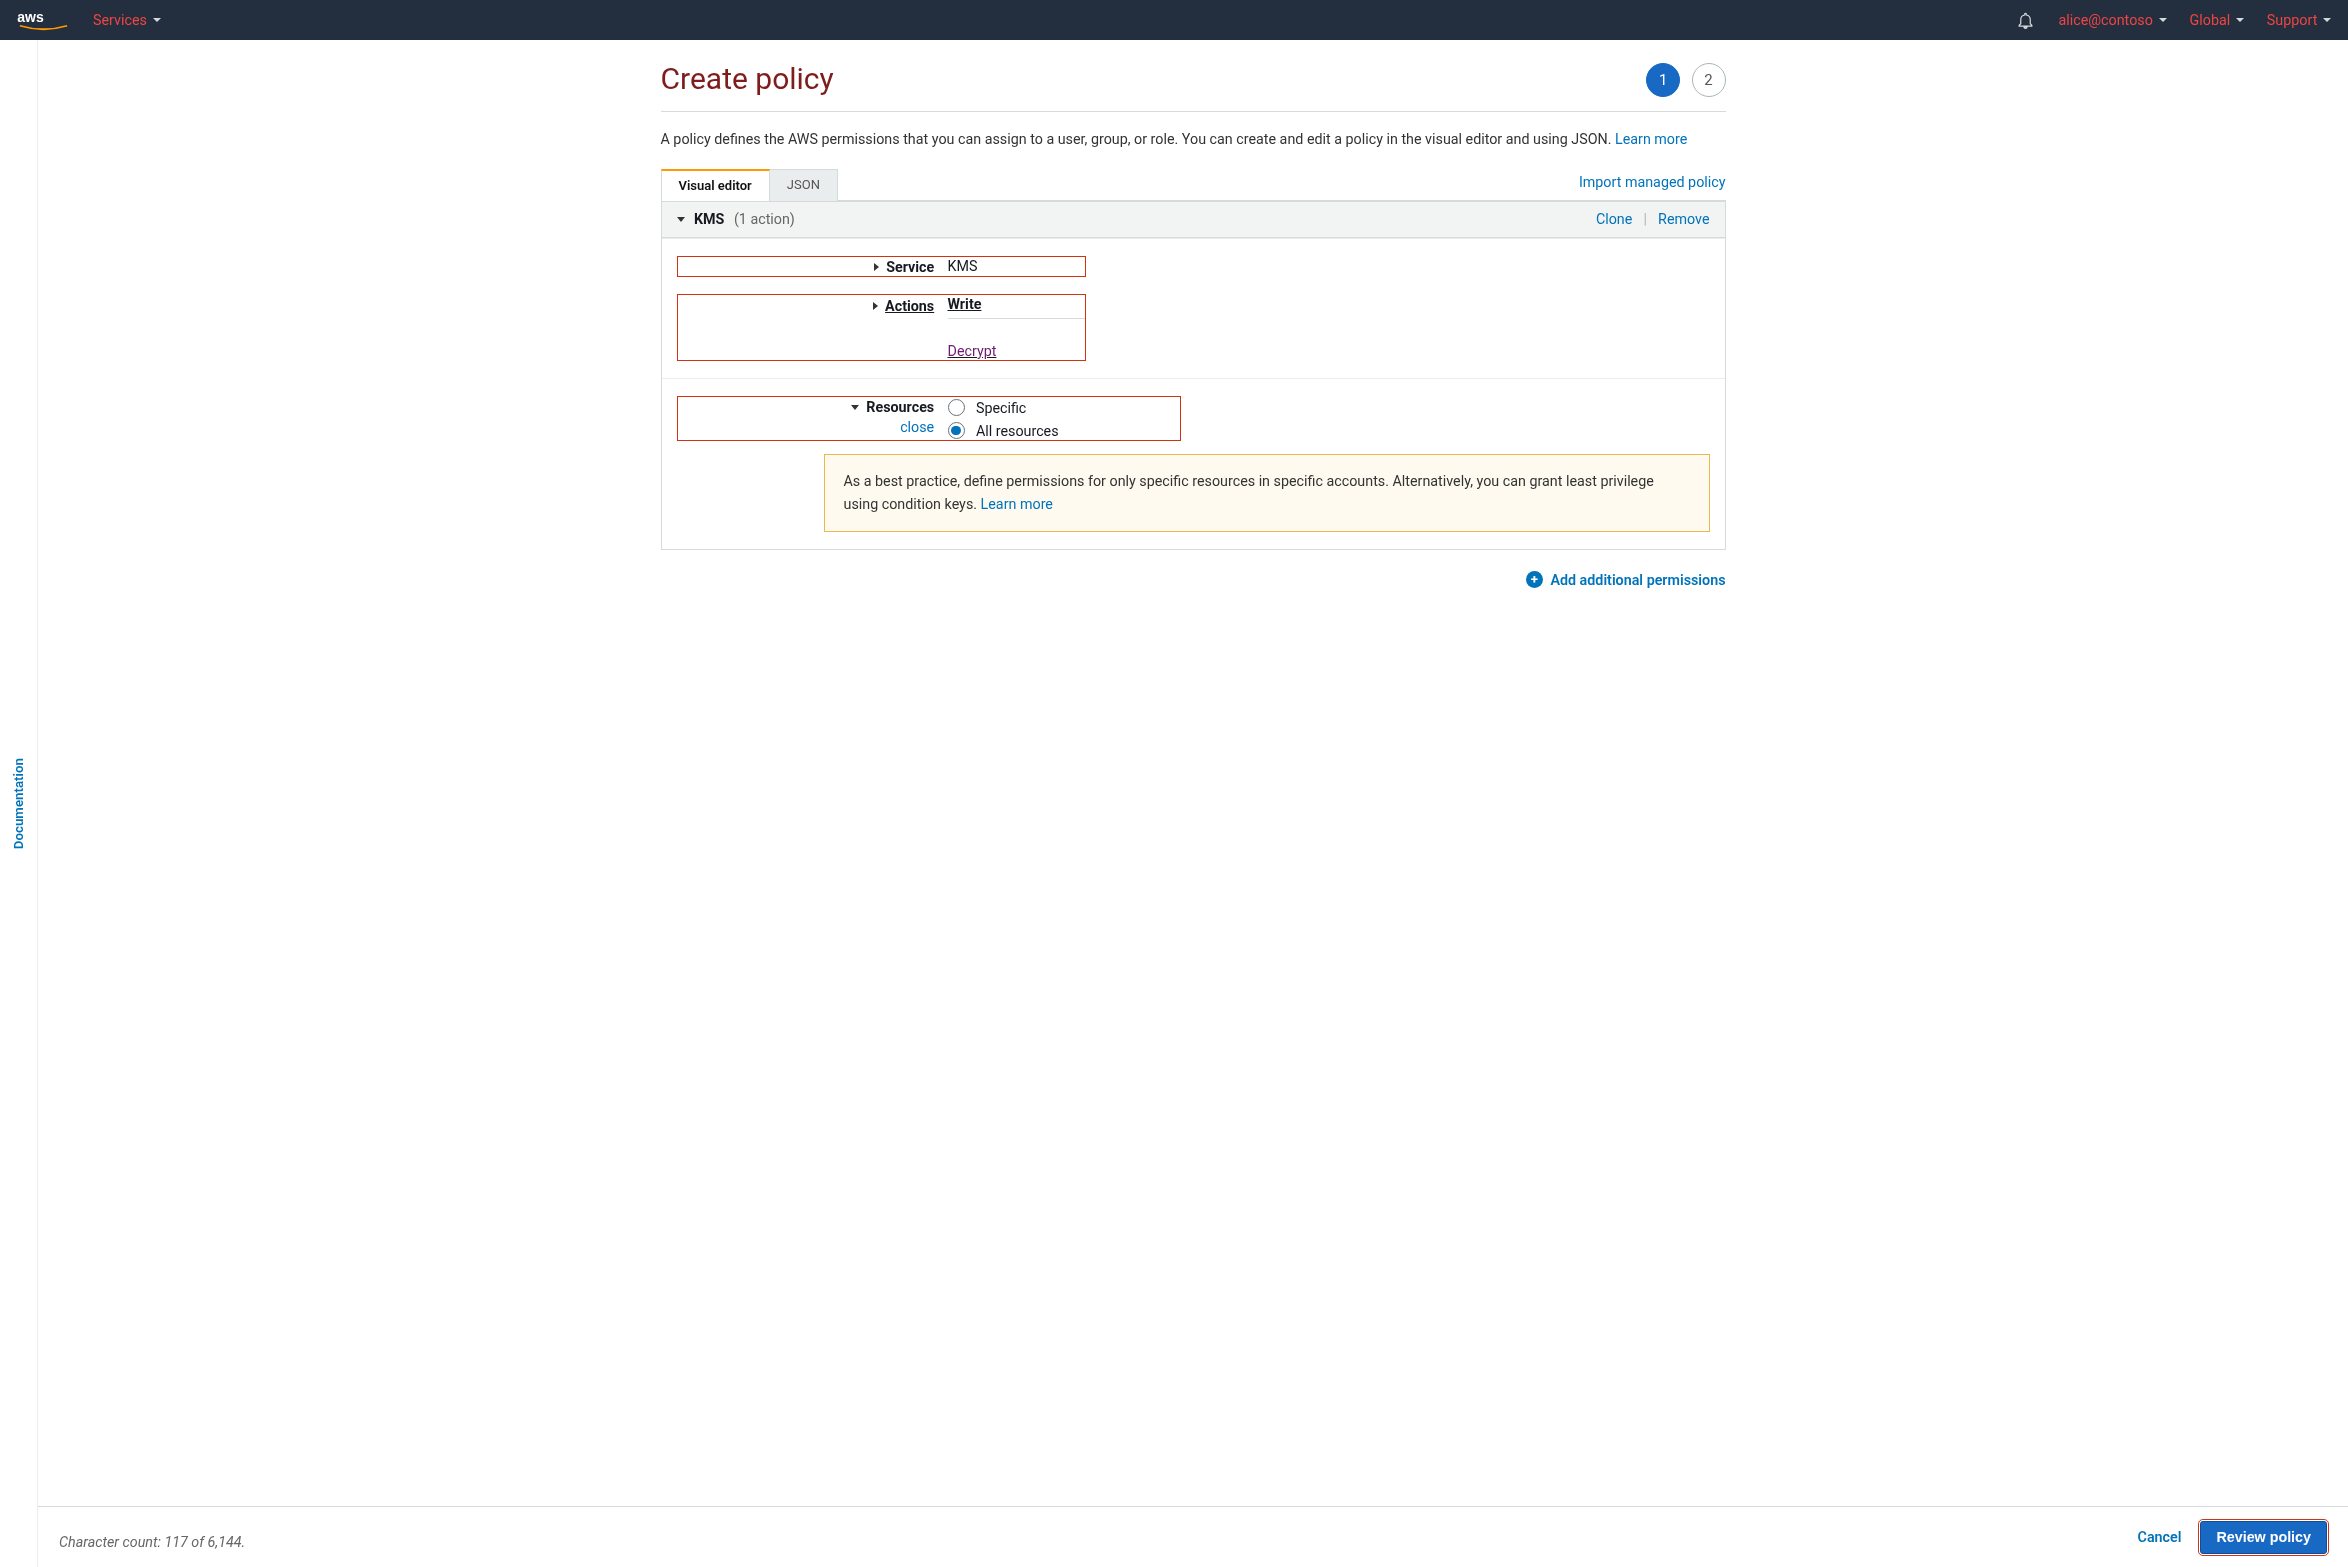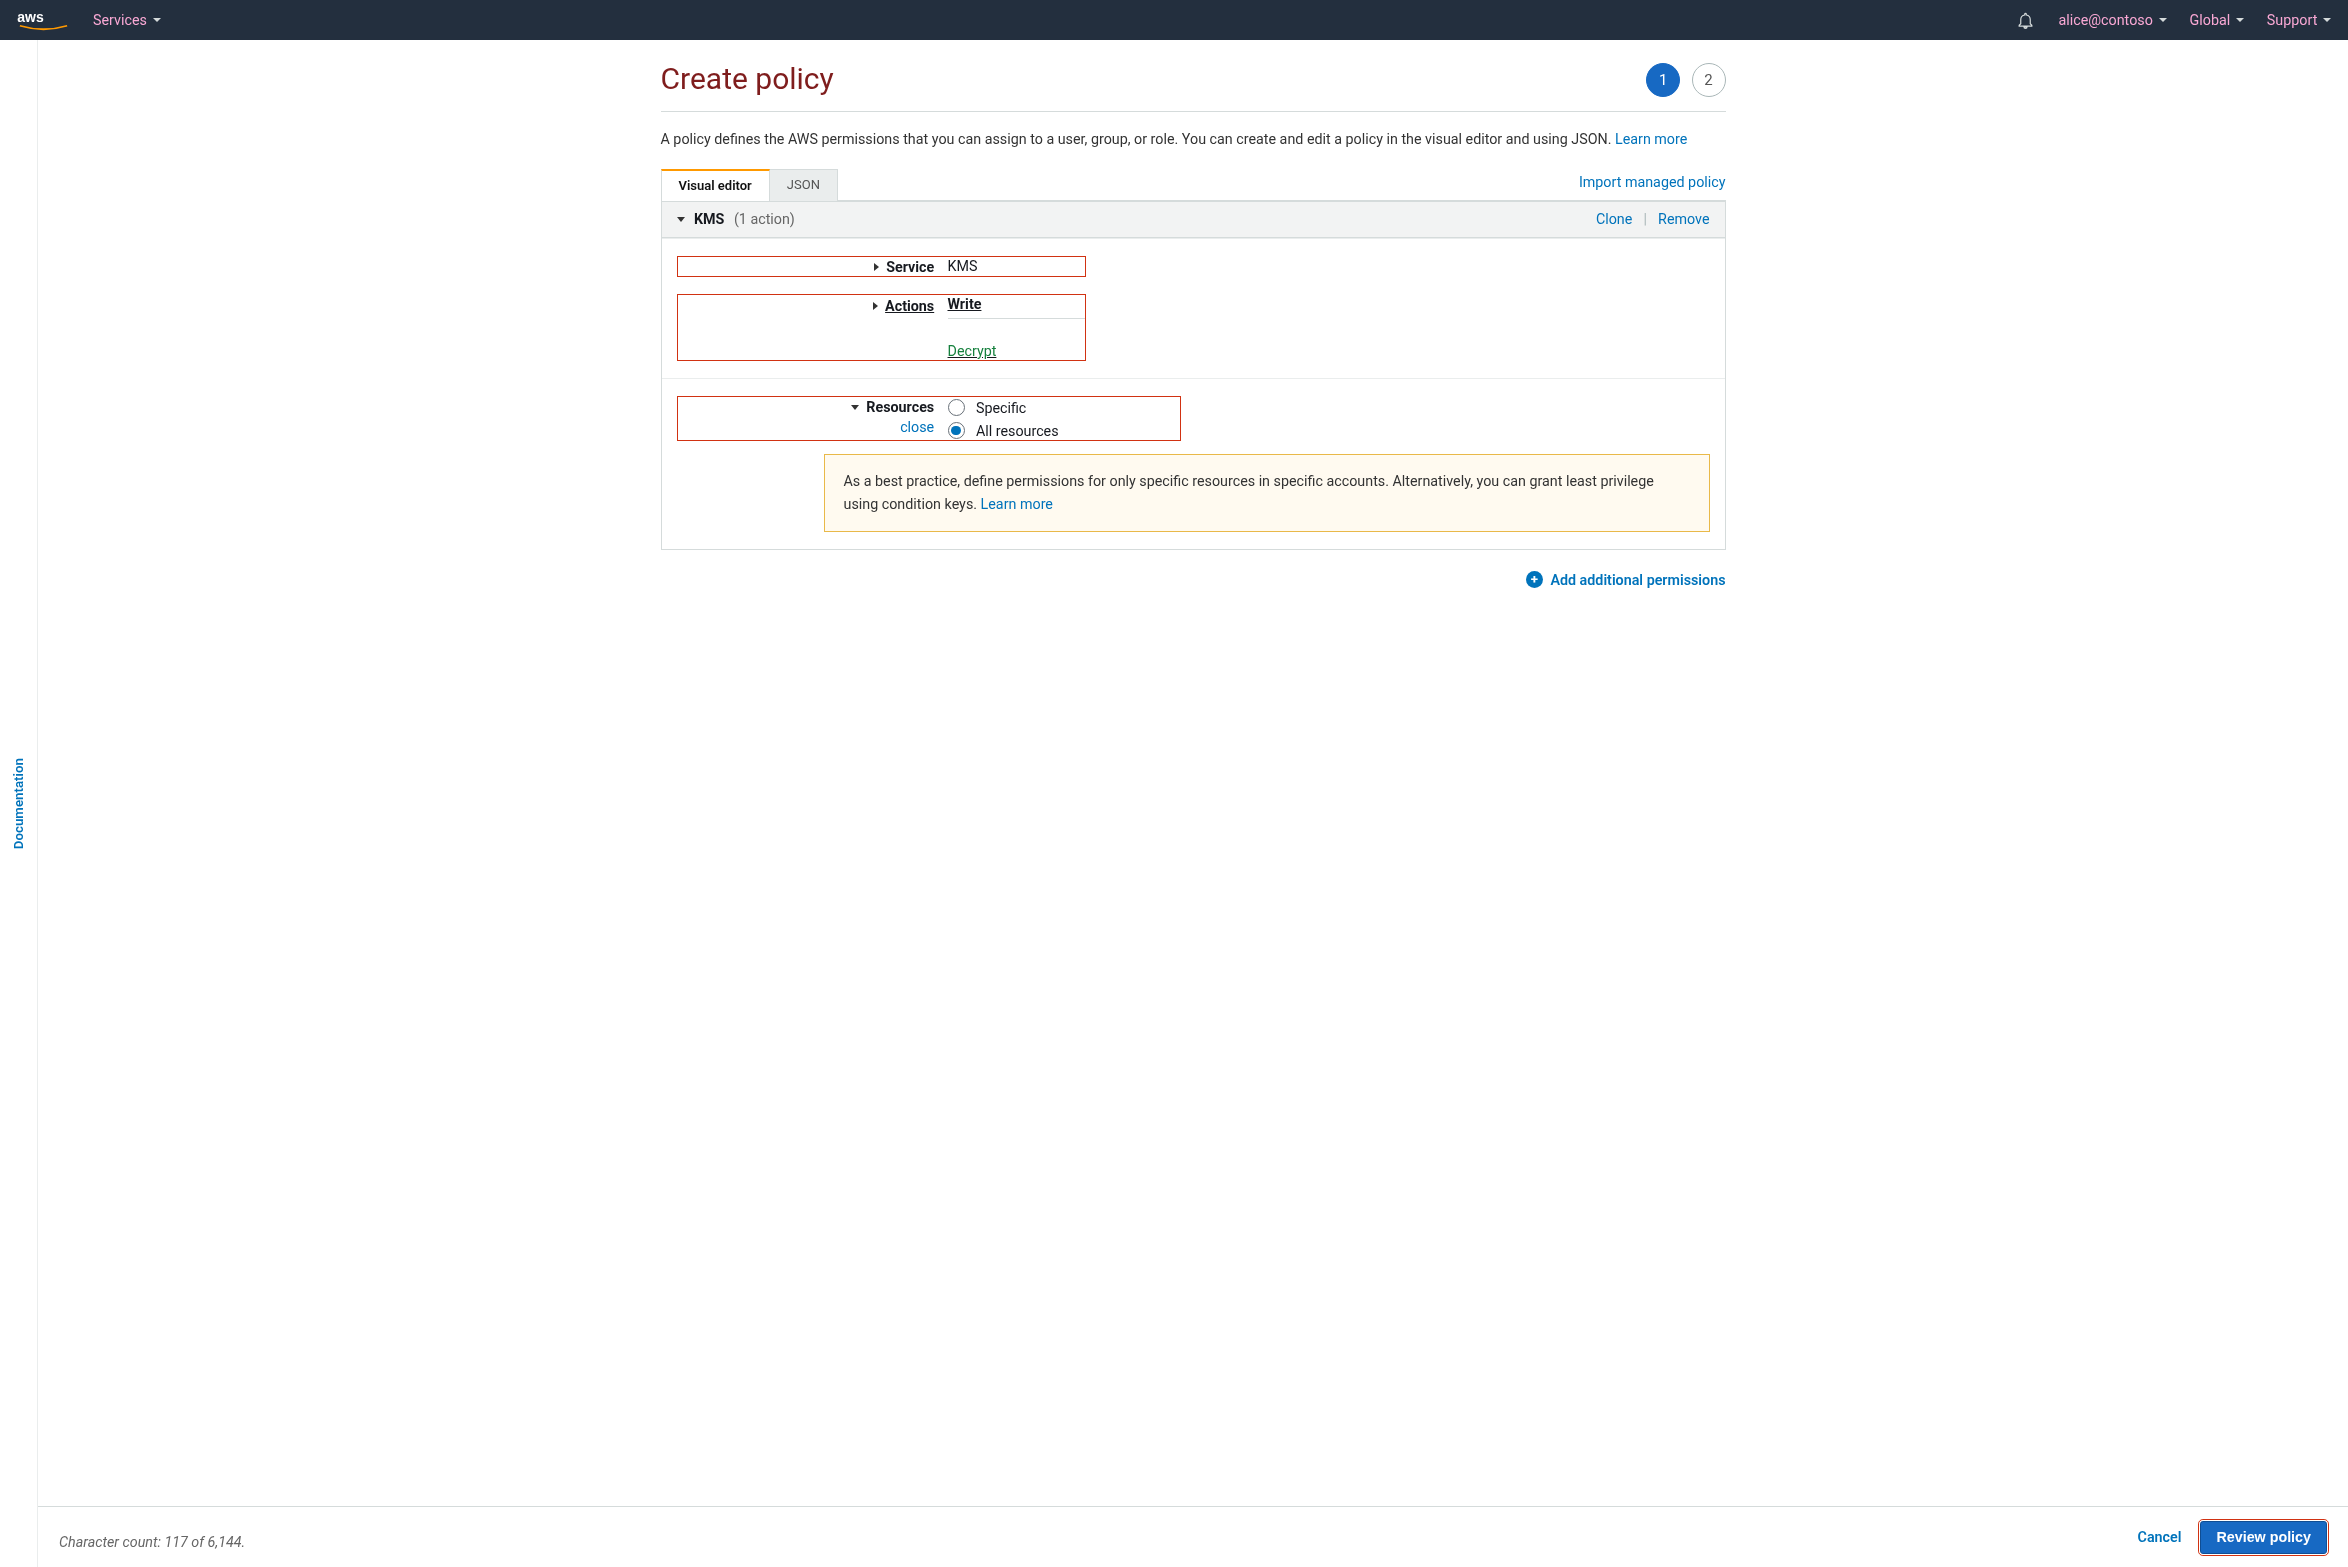--- a/index.html
+++ b/index.html
@@ -21,21 +21,21 @@
     padding: 0 17px;
   }
   .topnav .logo { display: flex; align-items: center; margin-right: 23px; }
   .topnav .logo svg { height: 21px; }
   .topnav .nav-item {
     display: inline-flex;
     align-items: center;
     gap: 5.7px;
     margin-right: 23px;
     cursor: pointer;
-    color: #f9a8d4;
+    color: #ef4444;
     font-size: 14.3px;
   }
   .topnav .spacer { flex: 1; }
   .topnav .caret-down {
     display:inline-block;
     width:0; height:0;
     border-left:4.8px solid transparent;
     border-right:4.8px solid transparent;
     border-top:4.8px solid #d5dbdb;
   }
@@ -169,21 +169,21 @@
   }
   .service-row .highlight-box,
   .actions-row .highlight-box,
   .resources-row .highlight-box {
     padding: 1.9px 0;
     width: 409px;
   }
 
   .actions-values { display:flex; flex-direction:column; gap:20px; }
   .actions-values .write { font-weight:700; border-bottom:1px solid #d5dbdb; padding-bottom:5.7px; }
-  .actions-values .decrypt { color:#15803d; padding-top:3.8px; }
+  .actions-values .decrypt { color:#701a75; padding-top:3.8px; }
 
   .resources-options { display:flex; flex-direction:column; gap:5.7px; padding-top:1.9px; }
   .radio-row { display:flex; align-items:center; gap:11.4px; }
   .radio {
     width:17px; height:17px; border:1px solid #687078; border-radius:50%;
     display:inline-flex; align-items:center; justify-content:center;
   }
   .radio.selected::after {
     content:''; width:9.5px; height:9.5px; border-radius:50%; background:#0073bb;
   }

